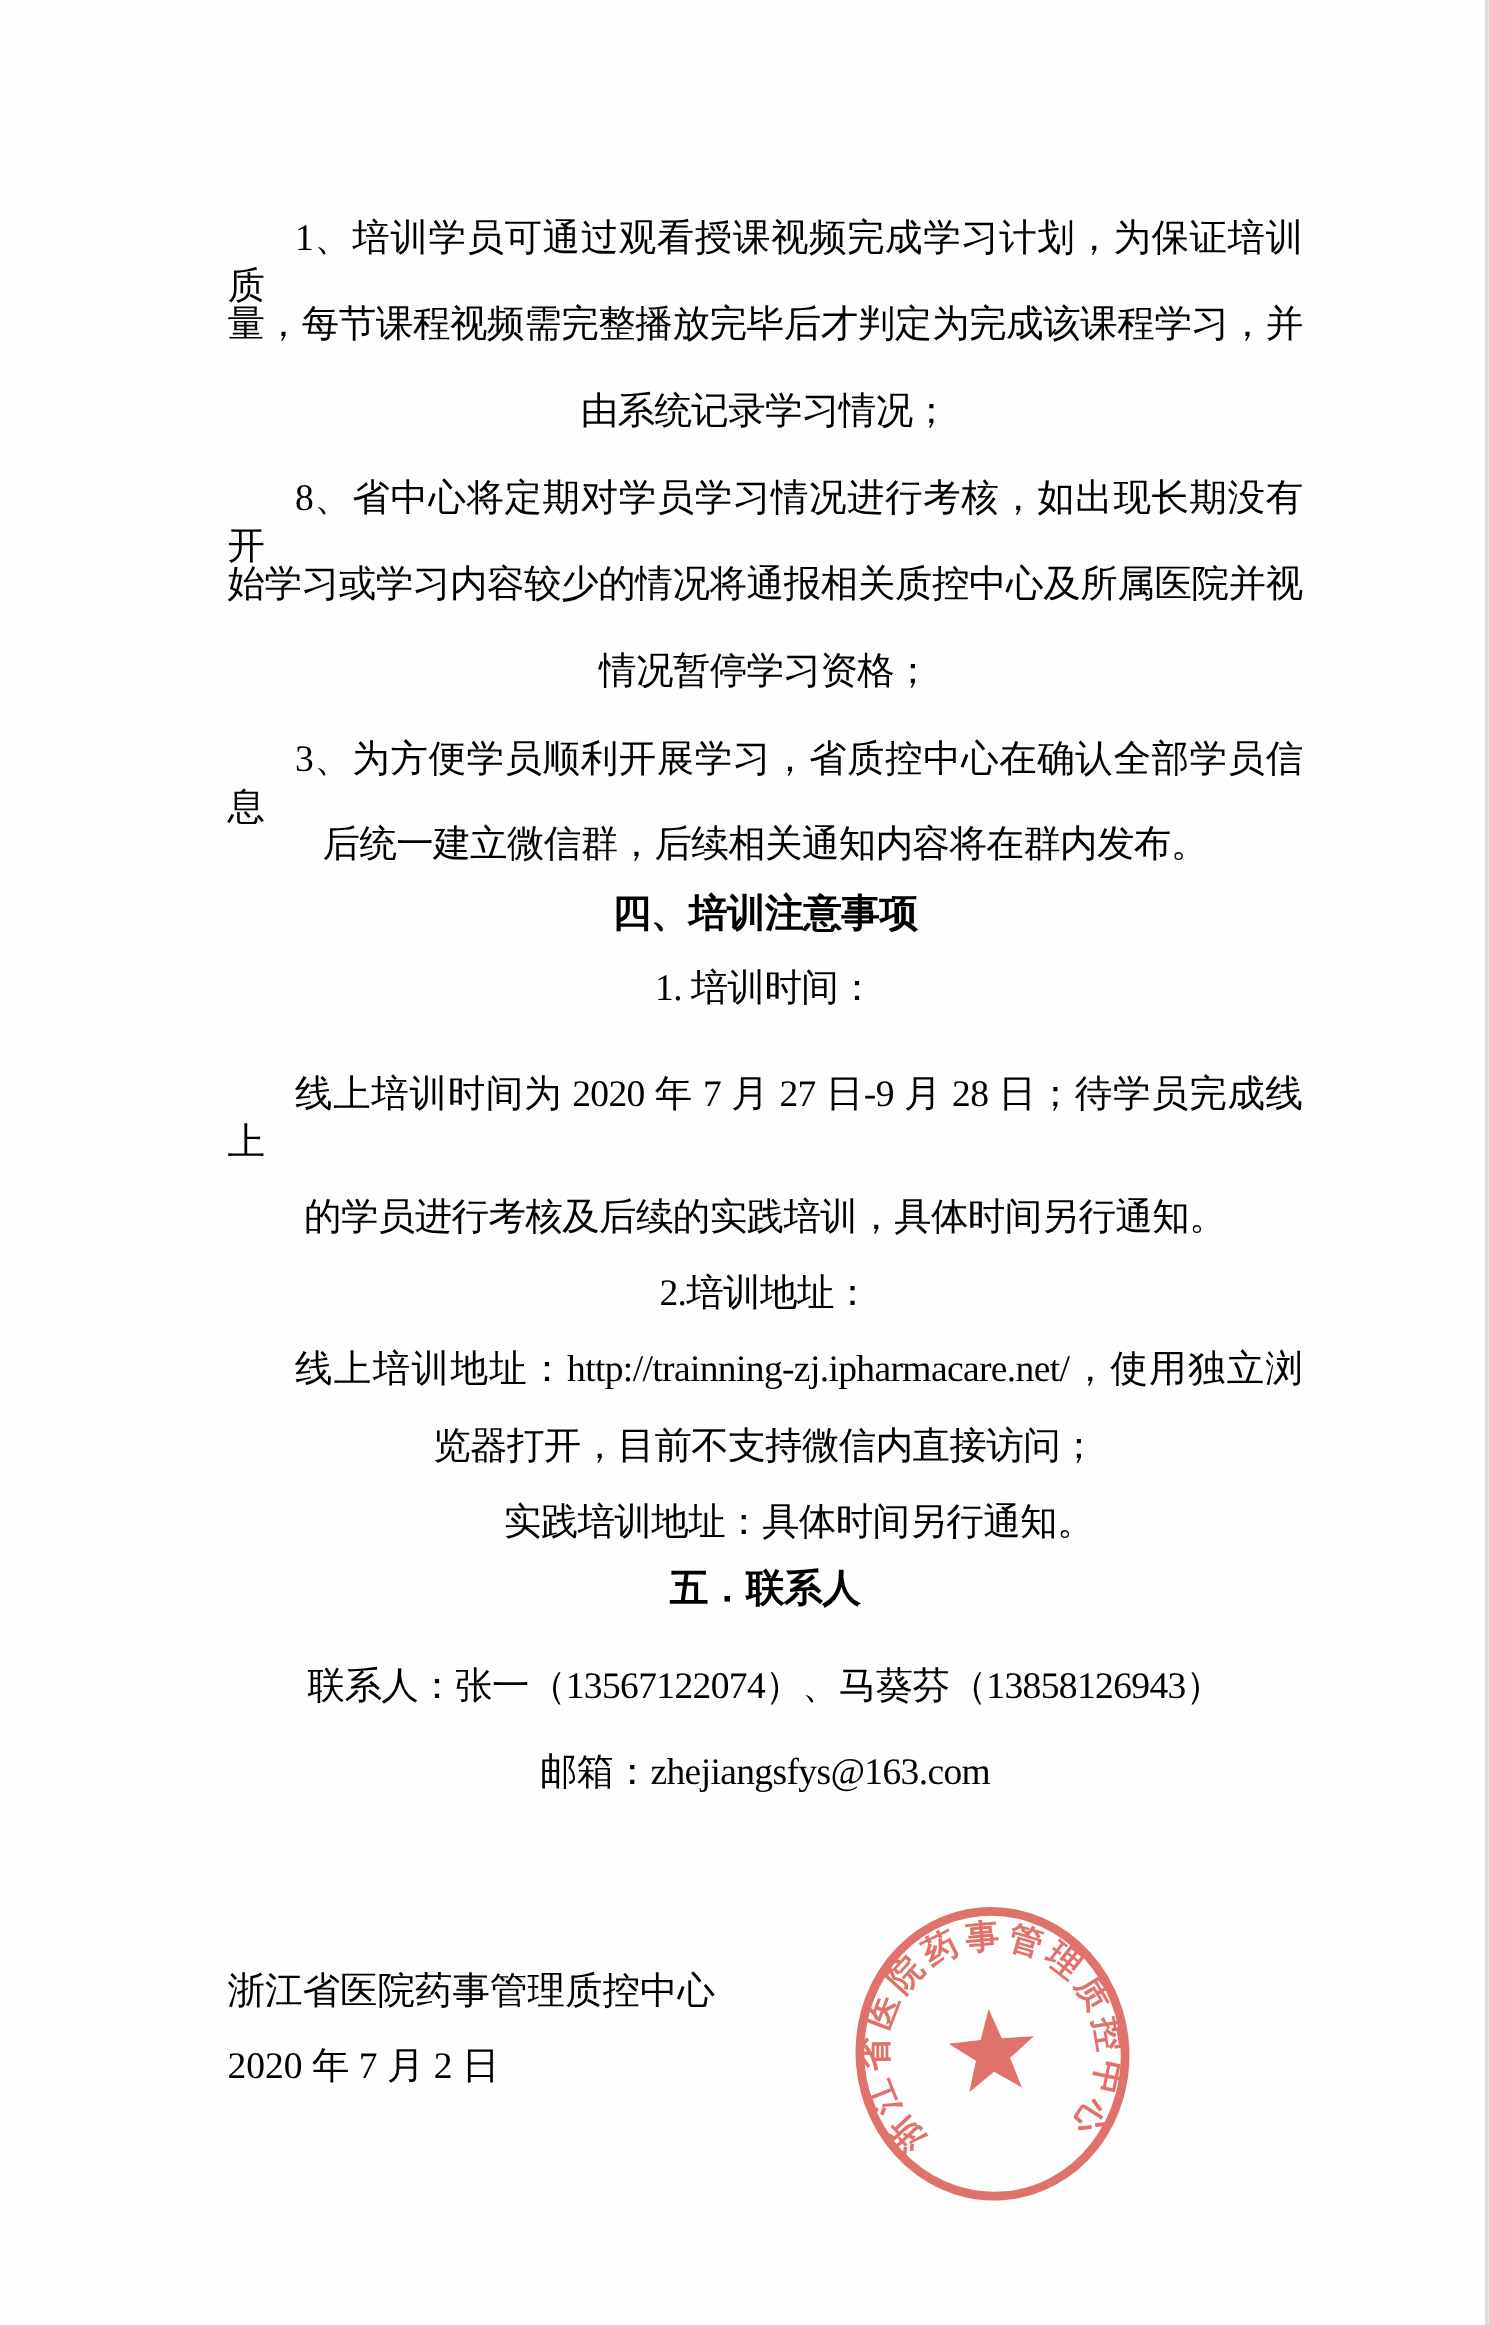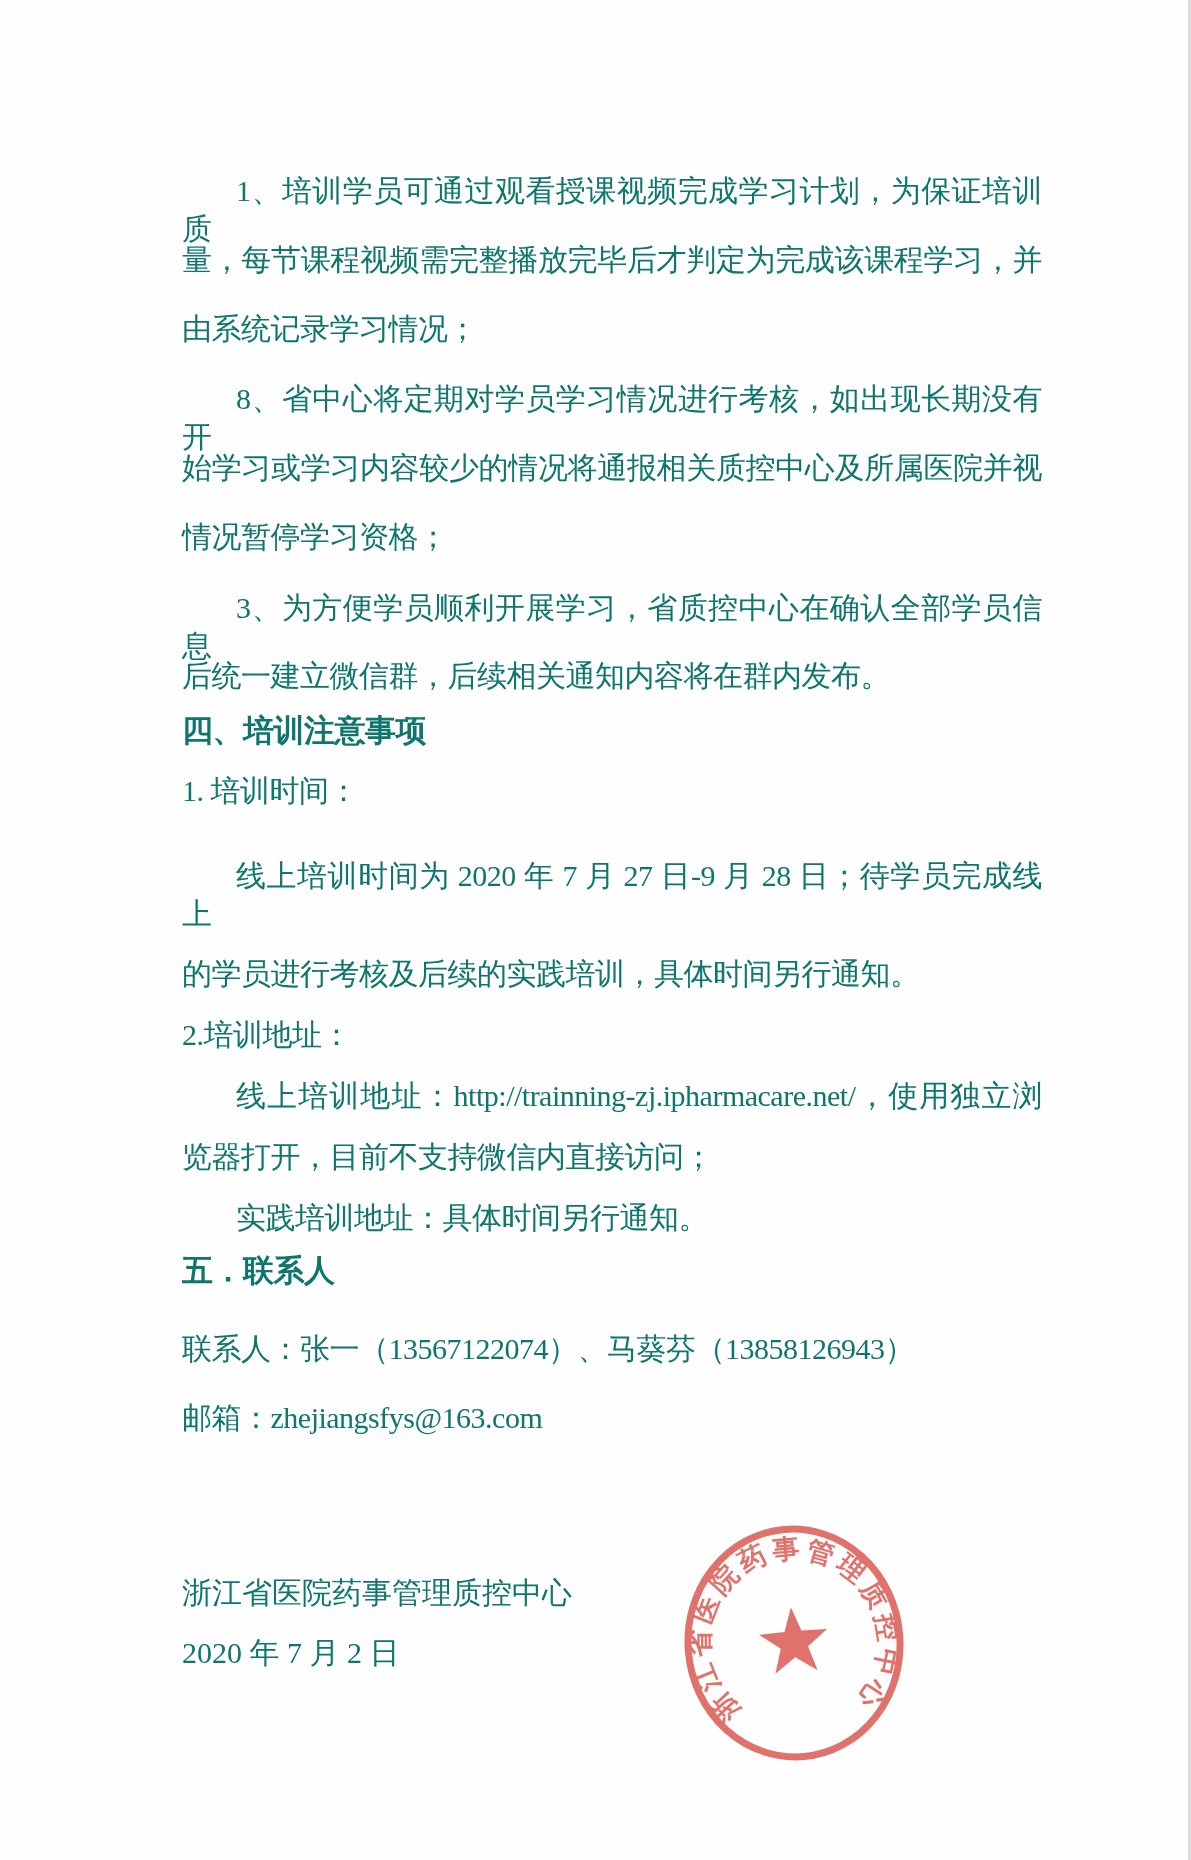--- a/index.html
+++ b/index.html
@@ -4,30 +4,31 @@
 <title>Scanned Notice Page</title>
 <style>
   html,body{margin:0;padding:0;background:#e9e9e9;}
   .page{
     position:relative;
     width:1191px;height:1860px;
     margin:0 auto;
     background:#fefefe;
     overflow:hidden;
     font-family:"Liberation Serif","DejaVu Serif",serif;
-    color:#0f766e;
+    color:#000000;
   }
   .line{
     position:absolute;
     left:182px;
     width:860px;
     font-size:30px;
     line-height:38px;
     letter-spacing:-0.5px;
     white-space:nowrap;
+    text-align:center;
   }
   .fill{
     white-space:normal;
     text-align:justify;
     text-align-last:justify;
   }
   .indent{ text-indent:54px; }
   .heading{ font-weight:bold; font-size:31px; }
   .sig{
     position:absolute;

